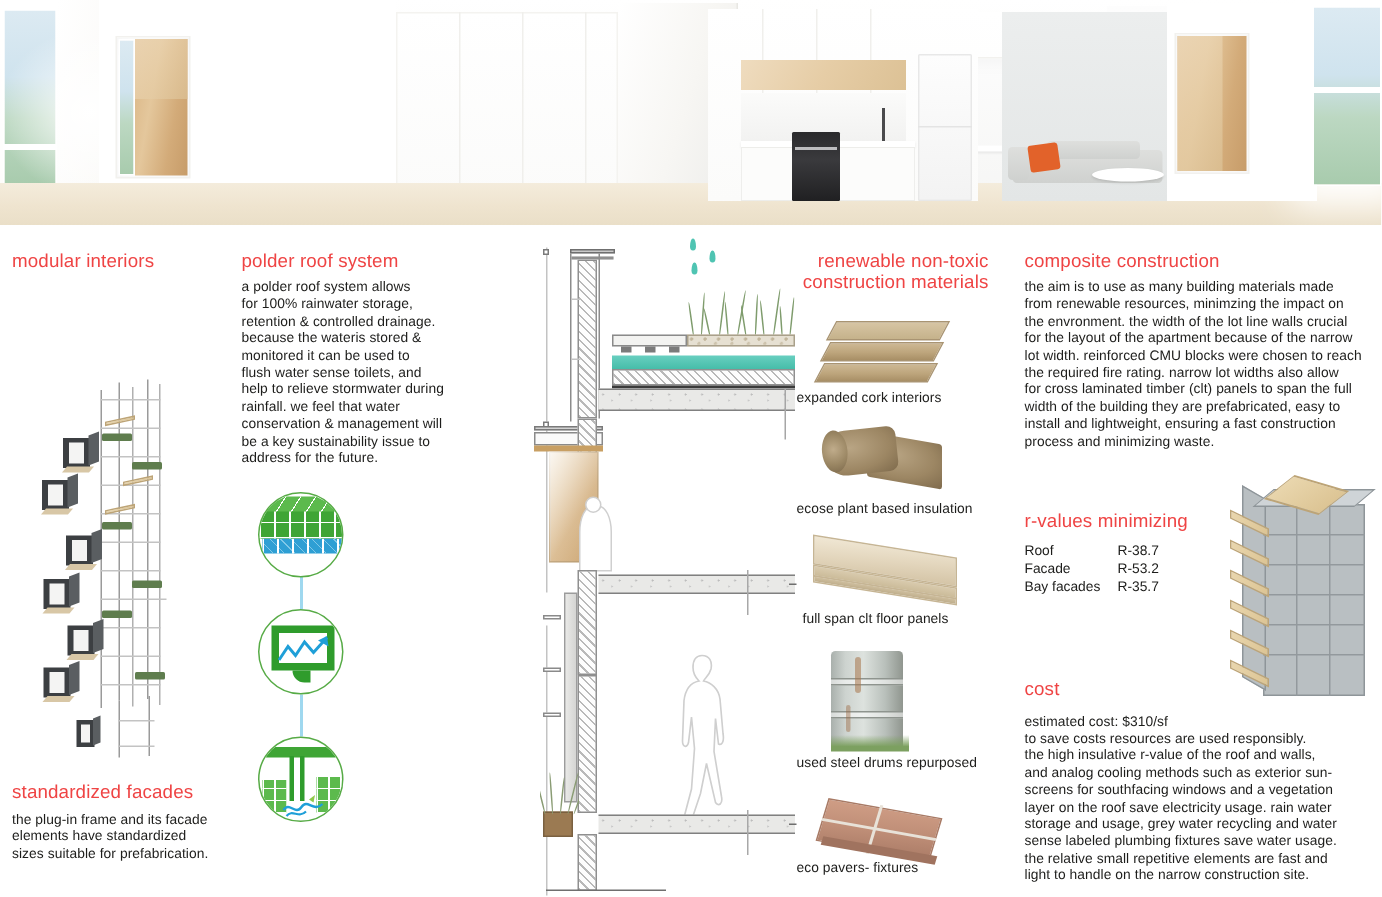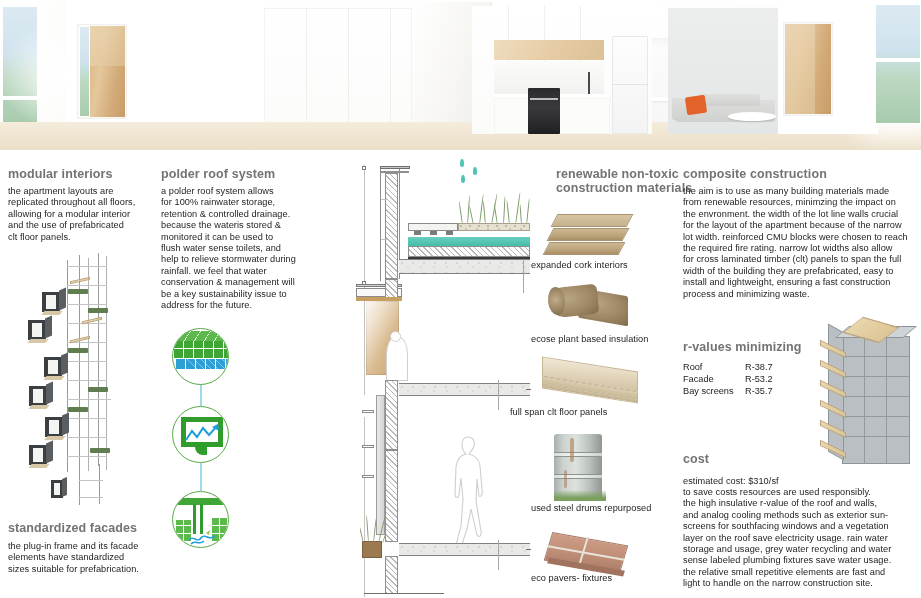--- a/index.html
+++ b/index.html
@@ -85,23 +85,23 @@
   .lamp-bulb { position:absolute; background:#fffde8; border-radius:50%; box-shadow:0 0 8px 4px rgba(255,250,214,0.85); }
   .sunpatch {
     position:absolute;
     background: radial-gradient(ellipse at center, rgba(255,255,255,0.95) 0%, rgba(255,255,255,0) 72%);
     pointer-events:none;
   }
 
   
   .h {
     font-size: 12.5px;
-    color: #737373;
+    color: #ef4444;
     letter-spacing: 0.1px;
-    font-weight: 700;
+    font-weight: 400;
     line-height: 14px;
     white-space: pre-line;
   }
   .body {
     font-size: 9.2px;
     color: #1d1d1b;
     line-height: 11.4px;
     letter-spacing: 0.05px;
     white-space: pre-line;
   }
@@ -286,25 +286,20 @@
     <div class="wall" style="left:318px;top:2px;width:100px;height:132px;"></div>
     <div class="niche" style="left:323px;top:22px;width:50px;height:94px;"></div>
     <div class="wood" style="left:325px;top:24px;width:46px;height:90px;"></div>
     <div class="wood-lite" style="left:325px;top:24px;width:30px;height:90px;opacity:.8;"></div>
     <div class="win glow" style="left:414px;top:4px;width:47px;height:120px;"></div>
     <div class="win-frame" style="left:414px;top:58px;width:47px;height:4px;"></div>
     <div class="wall" style="left:404px;top:0;width:12px;height:134px;"></div>
   </div>
 
   <div class="abs h" style="left:8px;top:167px;width:150px;">modular interiors</div>
-  <div class="abs body" style="left:8px;top:186px;width:150px;">the apartment layouts are
-replicated throughout all floors,
-allowing for a modular interior
-and the use of prefabricated
-clt floor panels.</div>
 
   <div class="mod-wrap" style="left:0px;top:252px;width:150px;height:258px;">
 
     <div class="thinline" style="left:67px;top:8px;width:1.4px;height:212px;background:#9a9a9a;"></div>
     <div class="thinline" style="left:79px;top:3px;width:1.4px;height:212px;background:#9a9a9a;"></div>
     <div class="thinline" style="left:88px;top:6px;width:1.4px;height:213px;background:#b0b0b0;"></div>
     <div class="thinline" style="left:98px;top:1px;width:1.4px;height:213px;background:#9a9a9a;"></div>
     <div class="thinline" style="left:106px;top:4px;width:1.4px;height:214px;background:#b0b0b0;"></div>
     <div class="thinline" style="left:79px;top:215px;width:1.4px;height:38px;background:#9a9a9a;"></div>
     <div class="thinline" style="left:99px;top:212px;width:1.4px;height:40px;background:#9a9a9a;"></div>
@@ -506,21 +501,21 @@
       <path d="M18,4 C23,4 25,8 24,13 C23,17 20,19 19,21 C24,22 29,26 30,33 L32,56 C33,62 31,64 29,63 L27,46 L26,68 L31,98 C32,103 29,105 27,102 L21,76 L17,96 L11,114 C9,118 5,117 6,112 L11,93 L13,66 L11,45 L9,62 C8,66 5,65 5,61 L6,34 C7,26 11,22 16,21 C14,19 12,16 12,12 C12,7 14,4 18,4 Z" fill="#ffffff" stroke="#cfcfcf" stroke-width="1.1"></path>
     </svg>
 
     <div class="conc" style="left:59px;top:388px;width:131px;height:13px;"></div>
     <div class="thinline" style="left:158px;top:385px;width:1px;height:30px;background:#a8a8a8;"></div>
     <div class="thinline" style="left:186px;top:394px;width:5px;height:1px;background:#6f6f6f;"></div>
     <div class="hatch" style="left:45px;top:401px;width:13px;height:38px;"></div>
     <div class="thinline" style="left:24px;top:438px;width:80px;height:1.2px;background:#6f6f6f;"></div>
   </div>
 
-  <div class="abs h" style="left:556px;top:167px;width:150px;">renewable non-toxic
+  <div class="abs h" style="left:509px;top:167px;width:150px;text-align:right;">renewable non-toxic
 construction materials</div>
 
   <div class="mat" style="left:540px;top:206px;width:100px;height:56px;">
     <div class="cork-slab" style="left:6px;top:36px;width:76px;height:13px;transform:skewX(-28deg);"></div>
     <div class="cork-slab" style="left:10px;top:22px;width:76px;height:13px;transform:skewX(-28deg);"></div>
     <div class="cork-slab" style="left:14px;top:8px;width:76px;height:13px;transform:skewX(-28deg);background:linear-gradient(180deg,#d7c5a4 0%,#c5b28b 100%);"></div>
   </div>
   <div class="abs cap" style="left:531px;top:260px;width:160px;">expanded cork interiors</div>
 
   <div class="mat" style="left:544px;top:280px;width:100px;height:56px;">
@@ -528,21 +523,21 @@
     <div class="roll" style="left:6px;top:6px;width:48px;height:30px;border-radius:14px 6px 6px 14px;transform:rotate(-6deg);"></div>
     <div class="roll" style="left:4px;top:7px;width:17px;height:28px;border-radius:50%;background:radial-gradient(circle at 45% 45%,#c0ac8b 0%,#9b8764 55%,#7b684b 100%);transform:rotate(-6deg);"></div>
   </div>
   <div class="abs cap" style="left:531px;top:334px;width:175px;">ecose plant based insulation</div>
 
   <div class="mat" style="left:536px;top:358px;width:110px;height:54px;">
     <div class="clt" style="left:6px;top:6px;width:96px;height:20px;transform:skewY(9deg);"></div>
     <div class="clt" style="left:6px;top:26px;width:96px;height:8px;transform:skewY(9deg);background:linear-gradient(180deg,#d9cbae,#cbbb99);"></div>
     <div class="clt" style="left:6px;top:33px;width:96px;height:5px;transform:skewY(9deg);background:linear-gradient(180deg,#cfbf9f,#bfae8c);"></div>
   </div>
-  <div class="abs cap" style="left:510px;top:407px;width:175px;">full span clt floor panels</div>
+  <div class="abs cap" style="left:535px;top:407px;width:175px;">full span clt floor panels</div>
 
   <div class="mat" style="left:548px;top:430px;width:64px;height:72px;">
     <div class="drum" style="left:6px;top:4px;width:48px;height:66px;border-radius:3px;"></div>
     <div class="drum-rib" style="left:6px;top:22px;width:48px;height:5px;"></div>
     <div class="drum-rib" style="left:6px;top:44px;width:48px;height:5px;"></div>
     <div class="abs" style="left:22px;top:8px;width:4px;height:24px;background:#a8754a;opacity:.55;border-radius:2px;"></div>
     <div class="abs" style="left:16px;top:40px;width:3px;height:18px;background:#9c6b44;opacity:.45;border-radius:2px;"></div>
     <div class="abs" style="left:6px;top:60px;width:52px;height:11px;background:linear-gradient(180deg,rgba(124,160,96,0) 0%,#7ca060 70%);"></div>
   </div>
   <div class="abs cap" style="left:531px;top:503px;width:175px;">used steel drums repurposed</div>
@@ -571,21 +566,21 @@
   <div class="rv" style="left:683px;top:362px;width:130px;">
     <div class="rv-row">
       <span class="rv-k">Roof</span>
       <span class="rv-v">R-38.7</span>
     </div>
     <div class="rv-row">
       <span class="rv-k">Facade</span>
       <span class="rv-v">R-53.2</span>
     </div>
     <div class="rv-row">
-      <span class="rv-k">Bay screens</span>
+      <span class="rv-k">Bay facades</span>
       <span class="rv-v">R-35.7</span>
     </div>
   </div>
 
   <div class="axo" style="left:812px;top:322px;width:109px;height:160px;">
     <div class="axo-face" style="left:30px;top:14px;width:68px;height:128px;"></div>
     <div class="axo-face" style="left:16px;top:6px;width:16px;height:128px;transform:skewY(30deg);"></div>
     <div class="axo-face" style="left:30px;top:4px;width:68px;height:12px;transform:skewX(-50deg);background:#cfd4d7;"></div>
     <div class="axo-face" style="left:52px;top:14px;width:1px;height:128px;background:#93999d;border:none;"></div>
     <div class="axo-face" style="left:74px;top:14px;width:1px;height:128px;background:#93999d;border:none;"></div>

